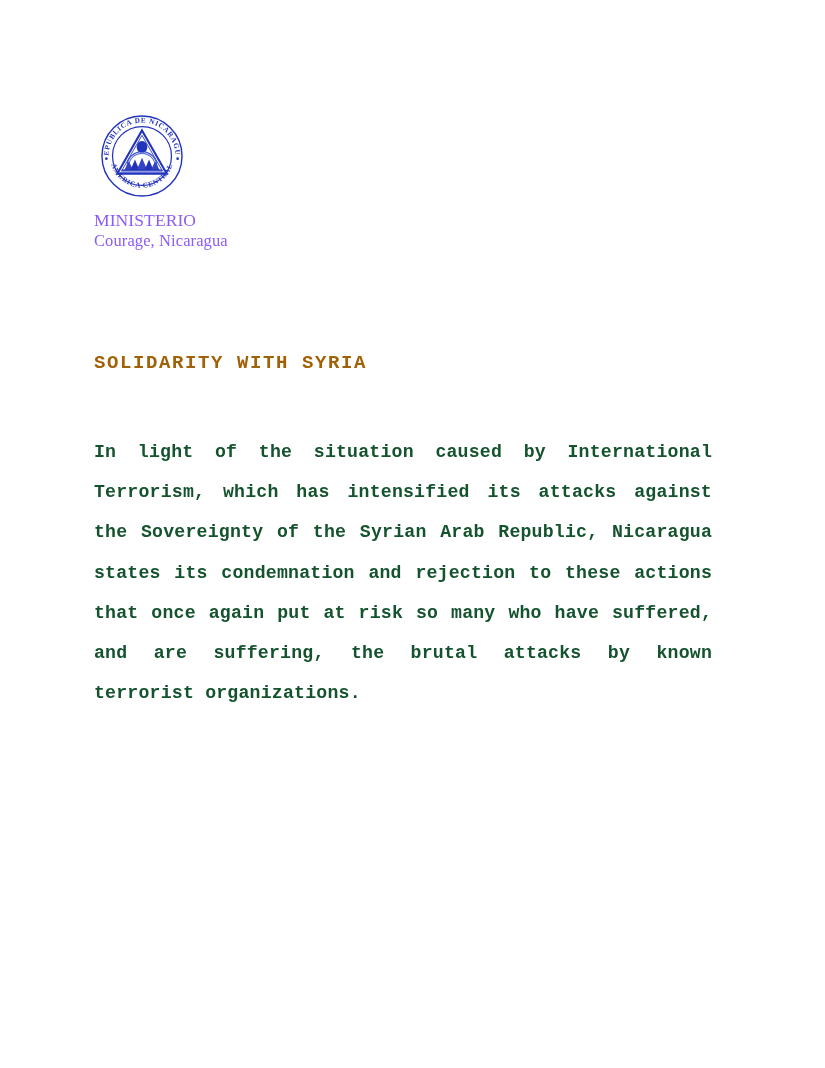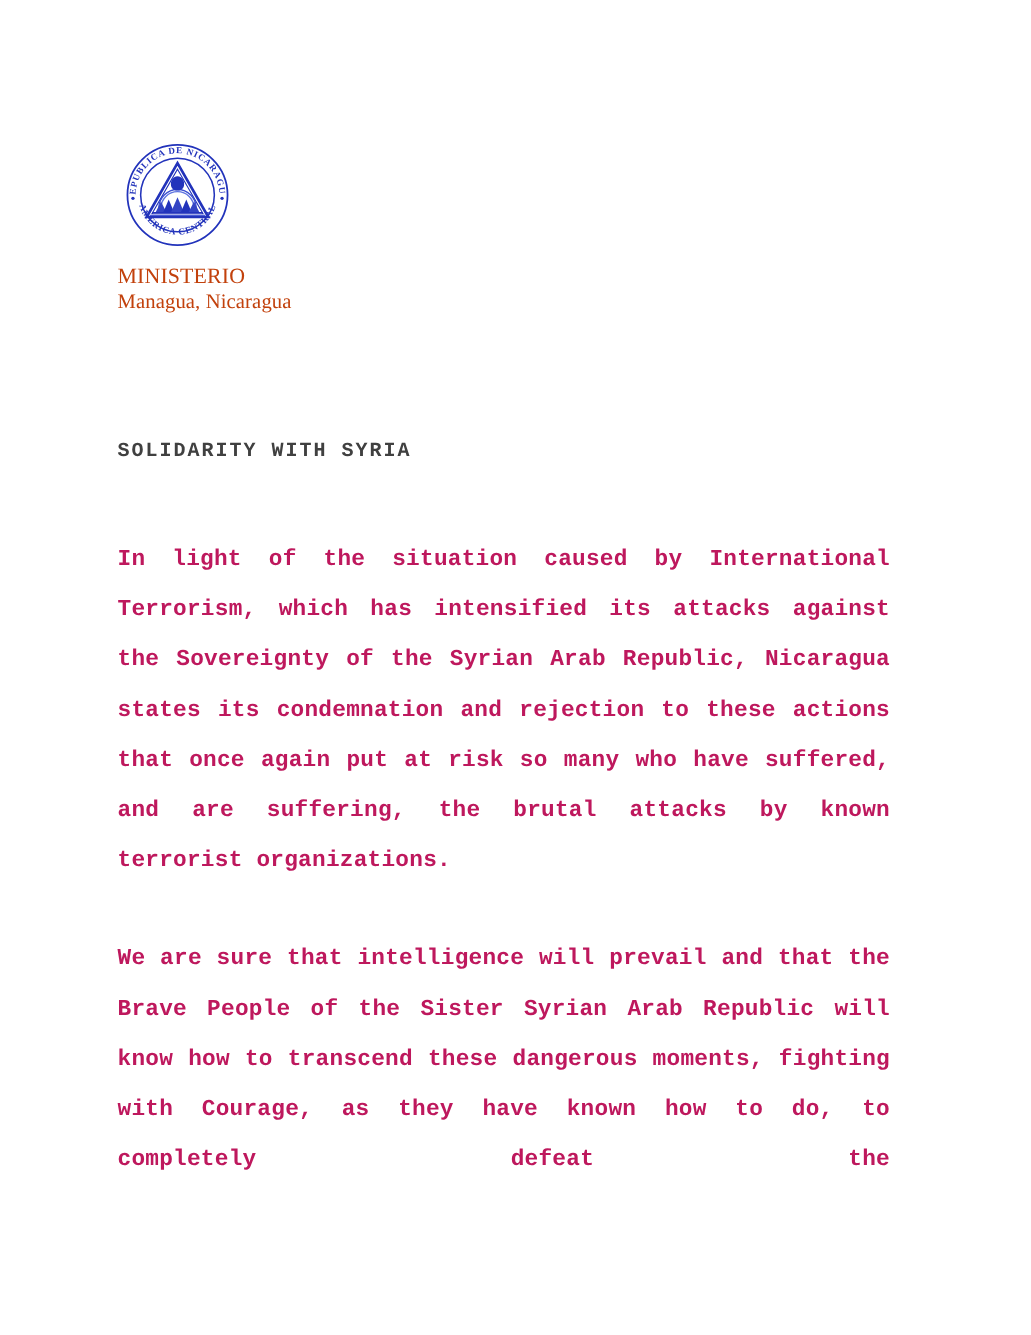--- a/index.html
+++ b/index.html
@@ -29,21 +29,21 @@
     margin-left: 4px;
     margin-bottom: 10px;
   }
   .seal-wrap svg { display: block; }
 
   .lh-lines {
     margin-top: 2px;
   }
   .lh-line {
     font-family: "Liberation Serif", "DejaVu Serif", serif;
-    color: #c2410c;
+    color: #8b5cf6;
     line-height: 1.18;
     white-space: pre;
   }
   .lh-caps {
     font-size: 17.5px;
     letter-spacing: 0.1px;
   }
   .lh-city {
     font-size: 16.5px;
     letter-spacing: 0.1px;
@@ -52,32 +52,32 @@
   
   .doc-body {
     position: absolute;
     left: 94px;
     top: 352px;
     width: 618px;
   }
   .doc-title {
     font-family: "Liberation Mono", "DejaVu Sans Mono", monospace;
     font-weight: bold;
-    font-size: 16px;
+    font-size: 19px;
     letter-spacing: 1.6px;
-    color: #404040;
+    color: #a16207;
     margin: 0 0 58px 0;
     white-space: pre;
   }
   .para {
     font-family: "Liberation Mono", "DejaVu Sans Mono", monospace;
     font-weight: bold;
     font-size: 18.2px;
     line-height: 40.2px;
-    color: #be185d;
+    color: #14532d;
     text-align: justify;
     text-justify: inter-word;
     margin: 0 0 38px 0;
     letter-spacing: 0.2px;
   }
   .para:last-child { margin-bottom: 0; }
   
   .para.justify-all {
     text-align-last: justify;
   }
@@ -123,25 +123,24 @@
         <polygon points="53,66 58,54 63,66" fill="#2233bb"></polygon>
         <polygon points="60,66 65,56 70,66" fill="#3344c4"></polygon>
 
         <line x1="27" y1="66" x2="73" y2="66" stroke="#2233bb" stroke-width="1.3"></line>
         <line x1="25" y1="68.5" x2="75" y2="68.5" stroke="#4a5cd6" stroke-width="1"></line>
       </svg>
     </div>
 
     <div class="lh-lines">
       <div class="lh-line lh-caps">MINISTERIO</div>
-      <div class="lh-line lh-city">Managua, Nicaragua</div>
+      <div class="lh-line lh-city">Courage, Nicaragua</div>
     </div>
   </div>
 
   <div class="doc-body">
     <h1 class="doc-title">SOLIDARITY WITH SYRIA</h1>
 
     <p class="para">In light of the situation caused by International Terrorism, which has intensified its attacks against the Sovereignty of the Syrian Arab Republic, Nicaragua states its condemnation and rejection to these actions that once again put at risk so many who have suffered, and are suffering, the brutal attacks by known terrorist organizations.</p>
 
-    <p class="para justify-all">We are sure that intelligence will prevail and that the Brave People of the Sister Syrian Arab Republic will know how to transcend these dangerous moments, fighting with Courage, as they have known how to do, to completely defeat the</p>
   </div>
 
 </div>
 
 </body></html>

